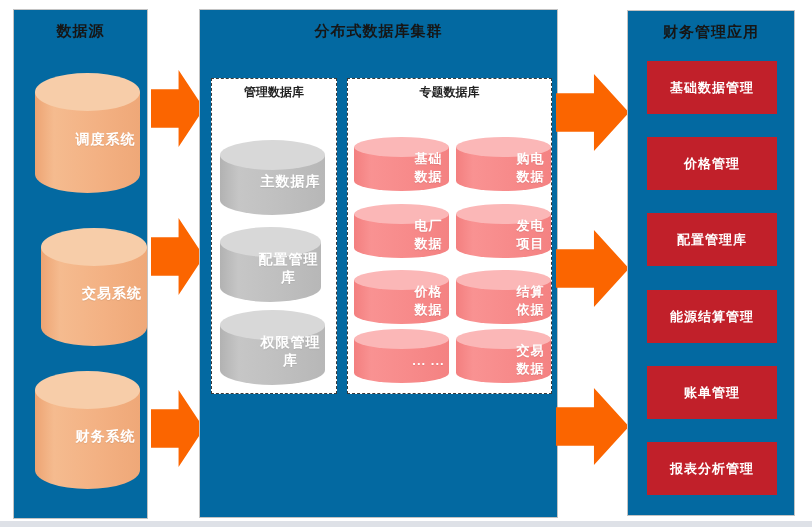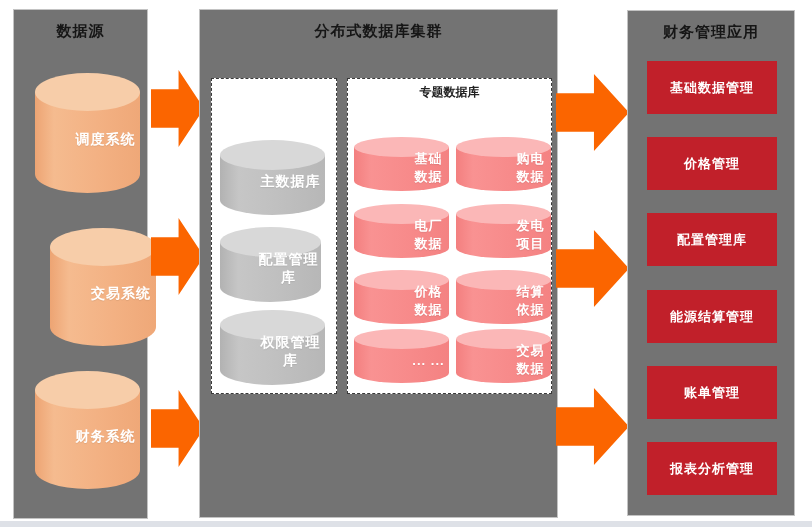--- a/index.html
+++ b/index.html
@@ -1,20 +1,20 @@
 <!DOCTYPE html>
 <html><head>
 <meta charset="utf-8">
 <style>
   html,body{margin:0;padding:0;background:#fff;}
   .stage{
     position:relative;width:812px;height:527px;overflow:hidden;background:#ffffff;
     font-family:"Liberation Sans","DejaVu Sans",sans-serif;
   }
-  .panel{position:absolute;background:#737373;border:1px solid #c3c3c3;box-sizing:border-box;}
+  .panel{position:absolute;background:#0369a1;border:1px solid #c3c3c3;box-sizing:border-box;}
   .panel-title{
     position:absolute;left:0;right:0;top:12px;text-align:center;
     font-size:15px;font-weight:bold;color:#161616;letter-spacing:1px;
   }
   .dashed-box{position:absolute;border:1px dashed #3a3a3a;box-sizing:border-box;background:#fff;}
   .dashed-title{
     position:absolute;left:0;right:0;top:5px;text-align:center;
     font-size:12px;font-weight:bold;color:#222;
   }
   
@@ -67,41 +67,42 @@
 
   <div class="panel" style="left:13px;top:9px;width:135px;height:510px;">
     <div class="panel-title">数据源</div>
 
     <div class="cyl cyl-lg v-orange" style="left:21px;top:63px;width:105px;height:120px;">
       <div class="cyl-body"></div>
       <div class="cyl-top"></div>
       <div class="cyl-label">调度系统</div>
     </div>
 
-    <div class="cyl cyl-lg v-orange" style="left:36px;top:218px;width:106px;height:118px;">
+    <div class="cyl cyl-lg v-orange" style="left:27px;top:218px;width:106px;height:118px;">
       <div class="cyl-body"></div>
       <div class="cyl-top"></div>
       <div class="cyl-label">交易系统</div>
     </div>
 
     <div class="cyl cyl-lg v-orange" style="left:21px;top:361px;width:105px;height:118px;">
       <div class="cyl-body"></div>
       <div class="cyl-top"></div>
       <div class="cyl-label">财务系统</div>
     </div>
   </div>
 
   <div class="arrow" style="left:151px;top:70px;width:53px;height:77px;"></div>
   <div class="arrow" style="left:151px;top:218px;width:53px;height:77px;"></div>
   <div class="arrow" style="left:151px;top:390px;width:53px;height:77px;"></div>
 
   <div class="panel" style="left:199px;top:9px;width:359px;height:509px;">
     <div class="panel-title">分布式数据库集群</div>
 
     <div class="dashed-box" style="left:11px;top:68px;width:126px;height:316px;">
+      <div class="dashed-title">管理数据库</div>
 
       <div class="cyl cyl-md v-gray" style="left:8px;top:61px;width:105px;height:75px;">
         <div class="cyl-body"></div>
         <div class="cyl-top"></div>
         <div class="cyl-label">主数据库</div>
       </div>
 
       <div class="cyl cyl-md v-gray" style="left:8px;top:148px;width:101px;height:75px;">
         <div class="cyl-body"></div>
         <div class="cyl-top"></div>

